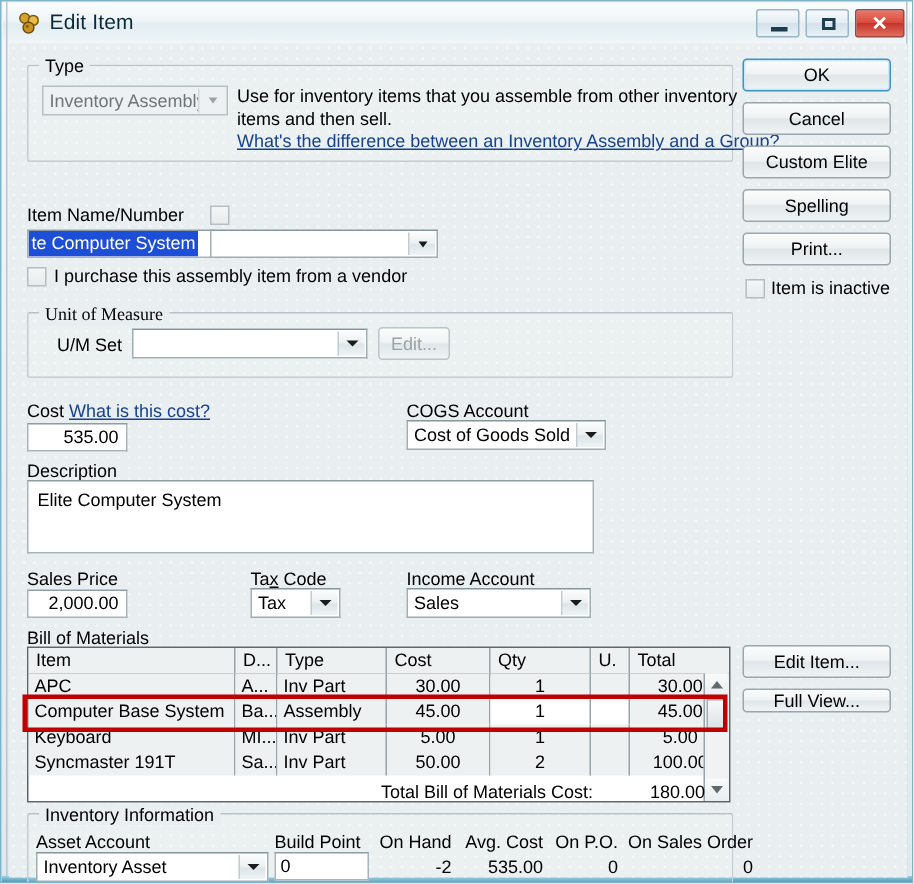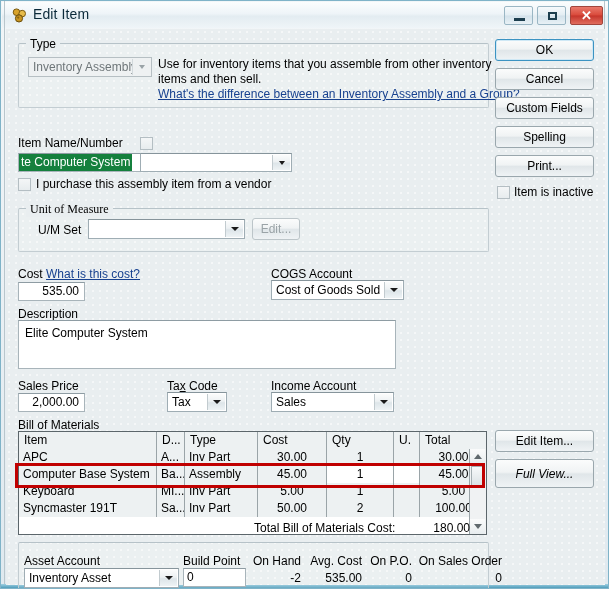--- a/index.html
+++ b/index.html
@@ -292,21 +292,21 @@
     position: absolute;
     left: 9px; top: 434px;
     width: 470px; height: 25px;
     box-sizing: border-box;
     border: 3px solid #c00000;
     pointer-events: none;
   }
 
   
   .sel {
-    background: #15803d;
+    background: #1d4ed8;
     color: #ffffff;
   }
 </style>
 </head>
 <body>
 
 <div id="window">
 
   <div id="titlebar">
     <svg id="title-icon" viewBox="0 0 17 17">
@@ -477,20 +477,21 @@
         </div>
       </div>
     </div>
 
     <div id="redbox"></div>
 
     <div class="static right" style="left:248px; top:492px; width:136px;">Total Bill of Materials Cost:</div>
     <div class="static right" style="left:398px; top:492px; width:66px;">180.00</div>
 
     <div class="grp" style="left:12px; top:513px; width:471px; height:48px;"></div>
+    <div class="grp-title" style="left:20px; top:507px;">Inventory Information</div>
 
     <div class="label" style="left:18px; top:525px;">Asset Account</div>
     <div class="combo" style="left:18px; top:539px; width:155px; height:20px;">
       <span>Inventory Asset</span>
       <span class="arrowbox">
           <i class="caret"></i>
         </span>
     </div>
 
     <div class="label" style="left:177px; top:525px;">Build Point</div>
@@ -503,24 +504,24 @@
     <div class="static right" style="left:296px; top:542px; width:60px;">535.00</div>
 
     <div class="static right" style="left:357px; top:525px; width:49px;">On P.O.</div>
     <div class="static right" style="left:357px; top:542px; width:49px;">0</div>
 
     <div class="static right" style="left:407px; top:525px; width:89px;">On Sales Order</div>
     <div class="static right" style="left:407px; top:542px; width:89px;">0</div>
 
     <div class="btn default" style="left:489px; top:10px; width:99px; height:22px;">OK</div>
     <div class="btn" style="left:489px; top:39px; width:99px; height:22px;">Cancel</div>
-    <div class="btn" style="left:489px; top:68px; width:99px; height:22px;">Custom Fields</div>
+    <div class="btn" style="left:489px; top:68px; width:99px; height:22px;">Custom Elite</div>
     <div class="btn" style="left:489px; top:97px; width:99px; height:22px;">Spelling</div>
     <div class="btn" style="left:489px; top:126px; width:99px; height:22px;">Print...</div>
 
     <div class="chk" style="left:491px; top:157px;"></div>
     <div class="label" style="left:508px; top:156px;">Item is inactive</div>
 
     <div class="btn" style="left:489px; top:401px; width:99px; height:22px;">Edit Item...</div>
-    <div class="btn" style="left:489px; top:430px; width:99px; height:29px;font-style:italic;">Full View...</div>
+    <div class="btn" style="left:489px; top:430px; width:99px; height:16px;">Full View...</div>
 
   </div>
 </div>
 
 </body></html>

